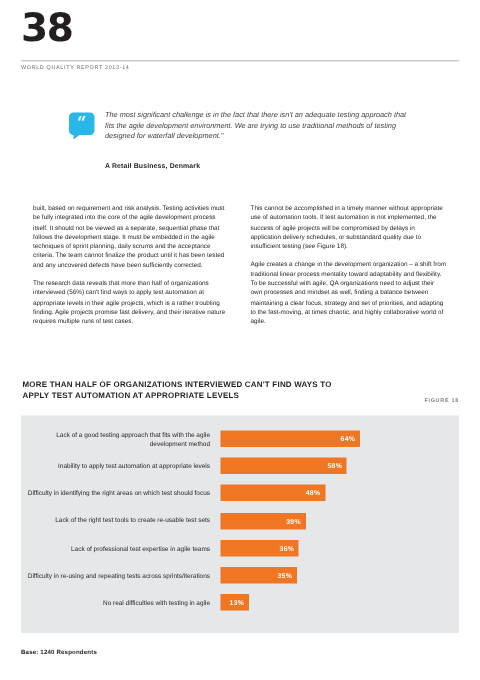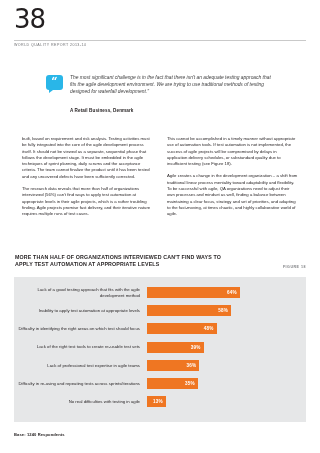--- a/index.html
+++ b/index.html
@@ -10,21 +10,21 @@
     color:#231f20;
     overflow:hidden;
     position:relative;
   }
   .page{position:relative;width:320px;height:453px;}
 
   
   .page-number{
     position:absolute;left:14px;top:6px;
     font-family:"DejaVu Sans", sans-serif;
-    font-size:26px;font-weight:400;letter-spacing:-1px;
+    font-size:26px;font-weight:700;letter-spacing:-1px;
     color:#231f20;line-height:26px;
   }
   .header-rule{
     position:absolute;left:14px;top:40px;width:292px;height:1px;
     background:#c9c9c9;
   }
   .header-caption{
     position:absolute;left:14px;top:43px;
     font-size:3.6px;letter-spacing:0.45px;
     color:#6d6e71;font-weight:400;

